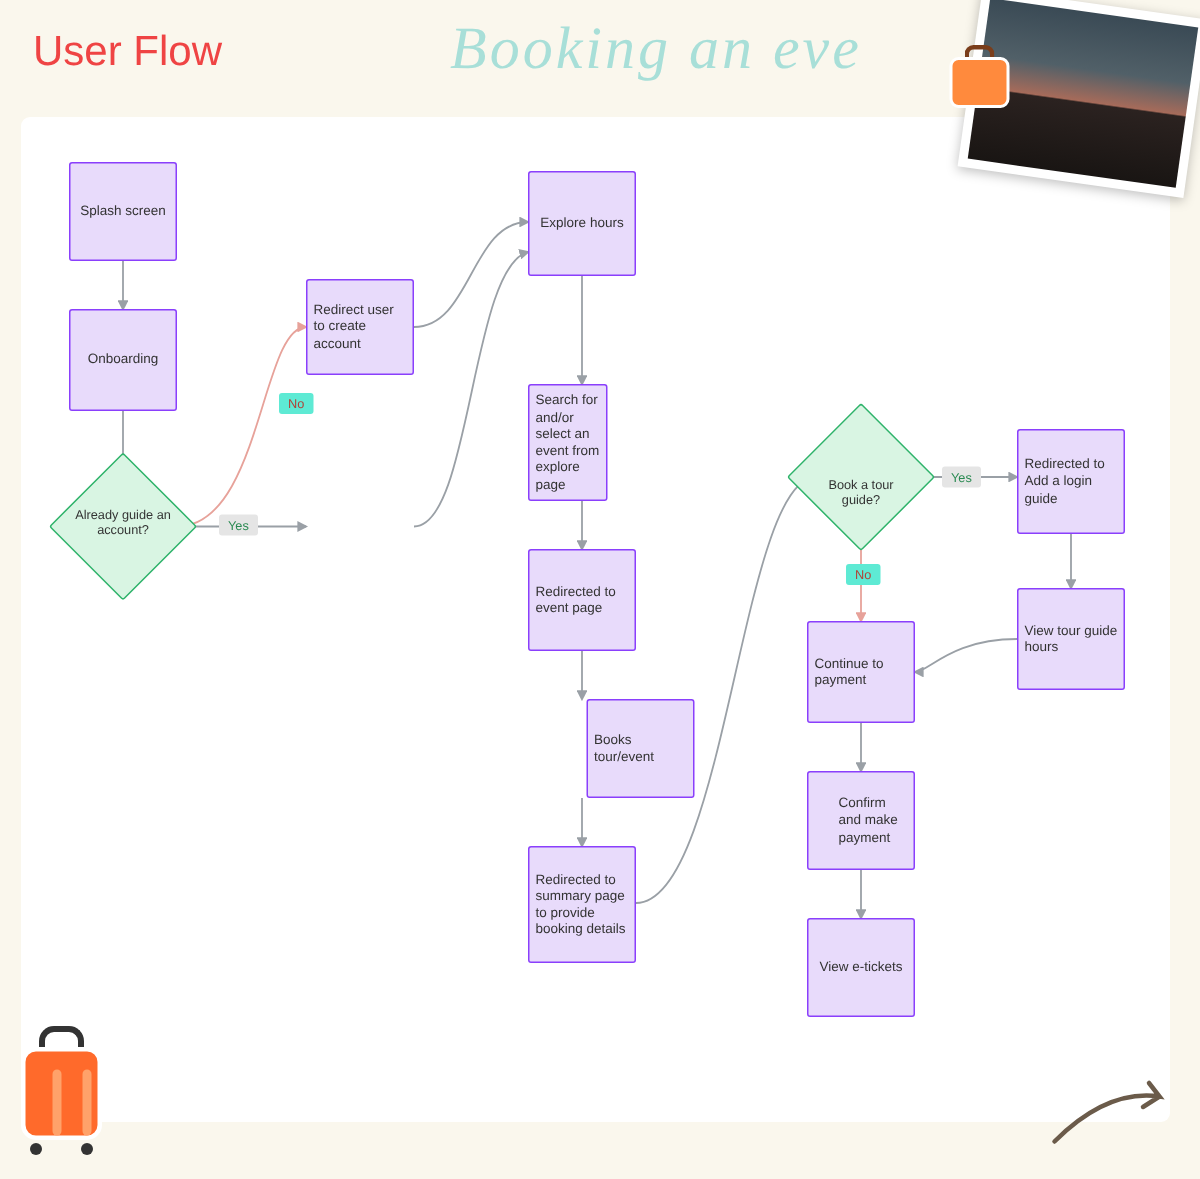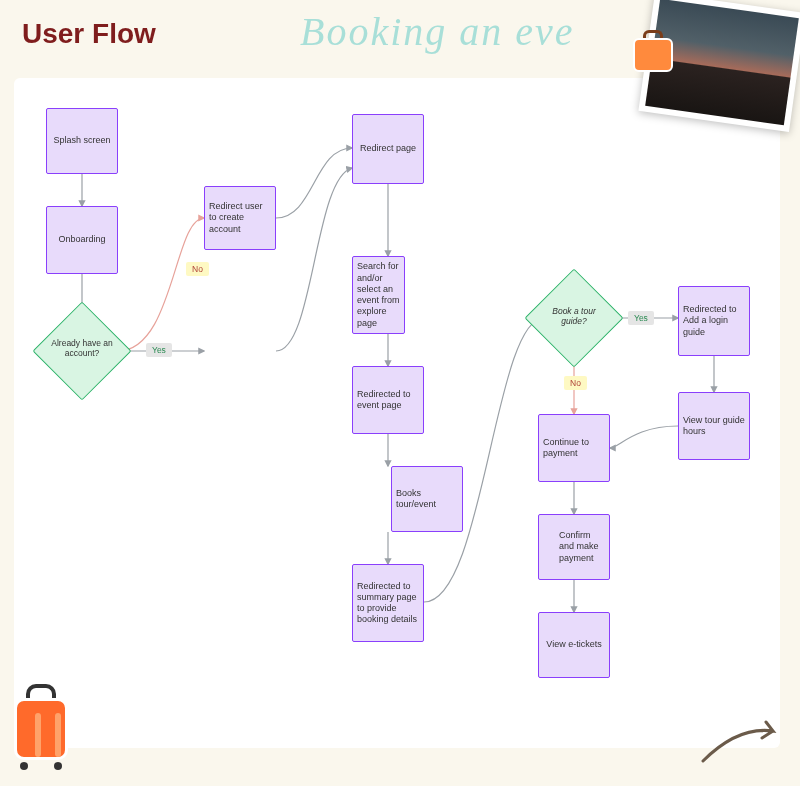--- a/index.html
+++ b/index.html
@@ -9,22 +9,22 @@
     width: 800px;
     height: 786px;
     position: relative;
     overflow: hidden;
   }
   .title {
     position: absolute;
     top: 18px;
     left: 22px;
     font-size: 28px;
-    font-weight: 700;
-    color: #7f1d1d;
+    font-weight: 400;
+    color: #ef4444;
   }
   .subtitle {
     position: absolute;
     top: 8px;
     left: 300px;
     font-size: 40px;
     font-family: "Brush Script MT", cursive;
     font-style: italic;
     color: #a8dfd8;
     white-space: nowrap;
@@ -71,21 +71,21 @@
     color: #333;
     pointer-events: none;
   }
   .edge-label {
     position: absolute;
     font-size: 8.5px;
     padding: 2px 6px;
     border-radius: 2px;
   }
   .edge-yes { background: #e5e5e5; color: #2a8a52; }
-  .edge-no  { background: #fef9c3; color: #b04438; }
+  .edge-no  { background: #5eead4; color: #b04438; }
 
   
   .suitcase-orange {
     position: absolute;
     bottom: 20px;
     left: 6px;
     width: 70px;
     height: 80px;
   }
   .suitcase-body {
@@ -200,35 +200,35 @@
 
     <path d="M 560 404 L 560 436" stroke="#9aa0a6" stroke-width="1.2" fill="none" marker-end="url(#arr)"></path>
 
     <path d="M 560 502 L 560 534" stroke="#9aa0a6" stroke-width="1.2" fill="none" marker-end="url(#arr)"></path>
   </svg>
 
   <div class="node" style="left:32px; top:30px; width:72px; height:66px;">Splash screen</div>
   <div class="node" style="left:32px; top:128px; width:72px; height:68px;">Onboarding</div>
 
   <div class="decision" style="left:33px; top:238px;"></div>
-  <div class="decision-label" style="left:33px; top:260px;">Already have an account?</div>
+  <div class="decision-label" style="left:33px; top:260px;">Already guide an account?</div>
 
   <div class="node" style="left:190px; top:108px; width:72px; height:64px;">Redirect user to create account</div>
 
   <div class="edge-label edge-yes" style="left:132px; top:265px;">Yes</div>
   <div class="edge-label edge-no" style="left:172px; top:184px;">No</div>
 
-  <div class="node" style="left:338px; top:36px; width:72px; height:70px;">Redirect page</div>
+  <div class="node" style="left:338px; top:36px; width:72px; height:70px;">Explore hours</div>
   <div class="node" style="left:338px; top:178px; width:53px; height:78px;">Search for and/or select an event from explore page</div>
   <div class="node" style="left:338px; top:288px; width:72px; height:68px;">Redirected to event page</div>
   <div class="node" style="left:338px; top:388px; width:72px; height:66px;margin-left:39px;">Books tour/event</div>
   <div class="node" style="left:338px; top:486px; width:72px; height:78px;">Redirected to summary page to provide booking details</div>
 
   <div class="decision" style="left:525px; top:205px;"></div>
-  <div class="decision-label" style="left:525px; top:228px;font-style:italic;">Book a tour guide?</div>
+  <div class="decision-label" style="left:525px; top:240px;">Book a tour guide?</div>
 
   <div class="edge-label edge-yes" style="left:614px; top:233px;">Yes</div>
   <div class="edge-label edge-no" style="left:550px; top:298px;">No</div>
 
   <div class="node" style="left:524px; top:336px; width:72px; height:68px;">Continue to payment</div>
   <div class="node" style="left:524px; top:436px; width:72px; height:66px;padding-left:20px;">Confirm and make payment</div>
   <div class="node" style="left:524px; top:534px; width:72px; height:66px;">View e-tickets</div>
 
   <div class="node" style="left:664px; top:208px; width:72px; height:70px;">Redirected to Add a login guide</div>
   <div class="node" style="left:664px; top:314px; width:72px; height:68px;">View tour guide hours</div>

